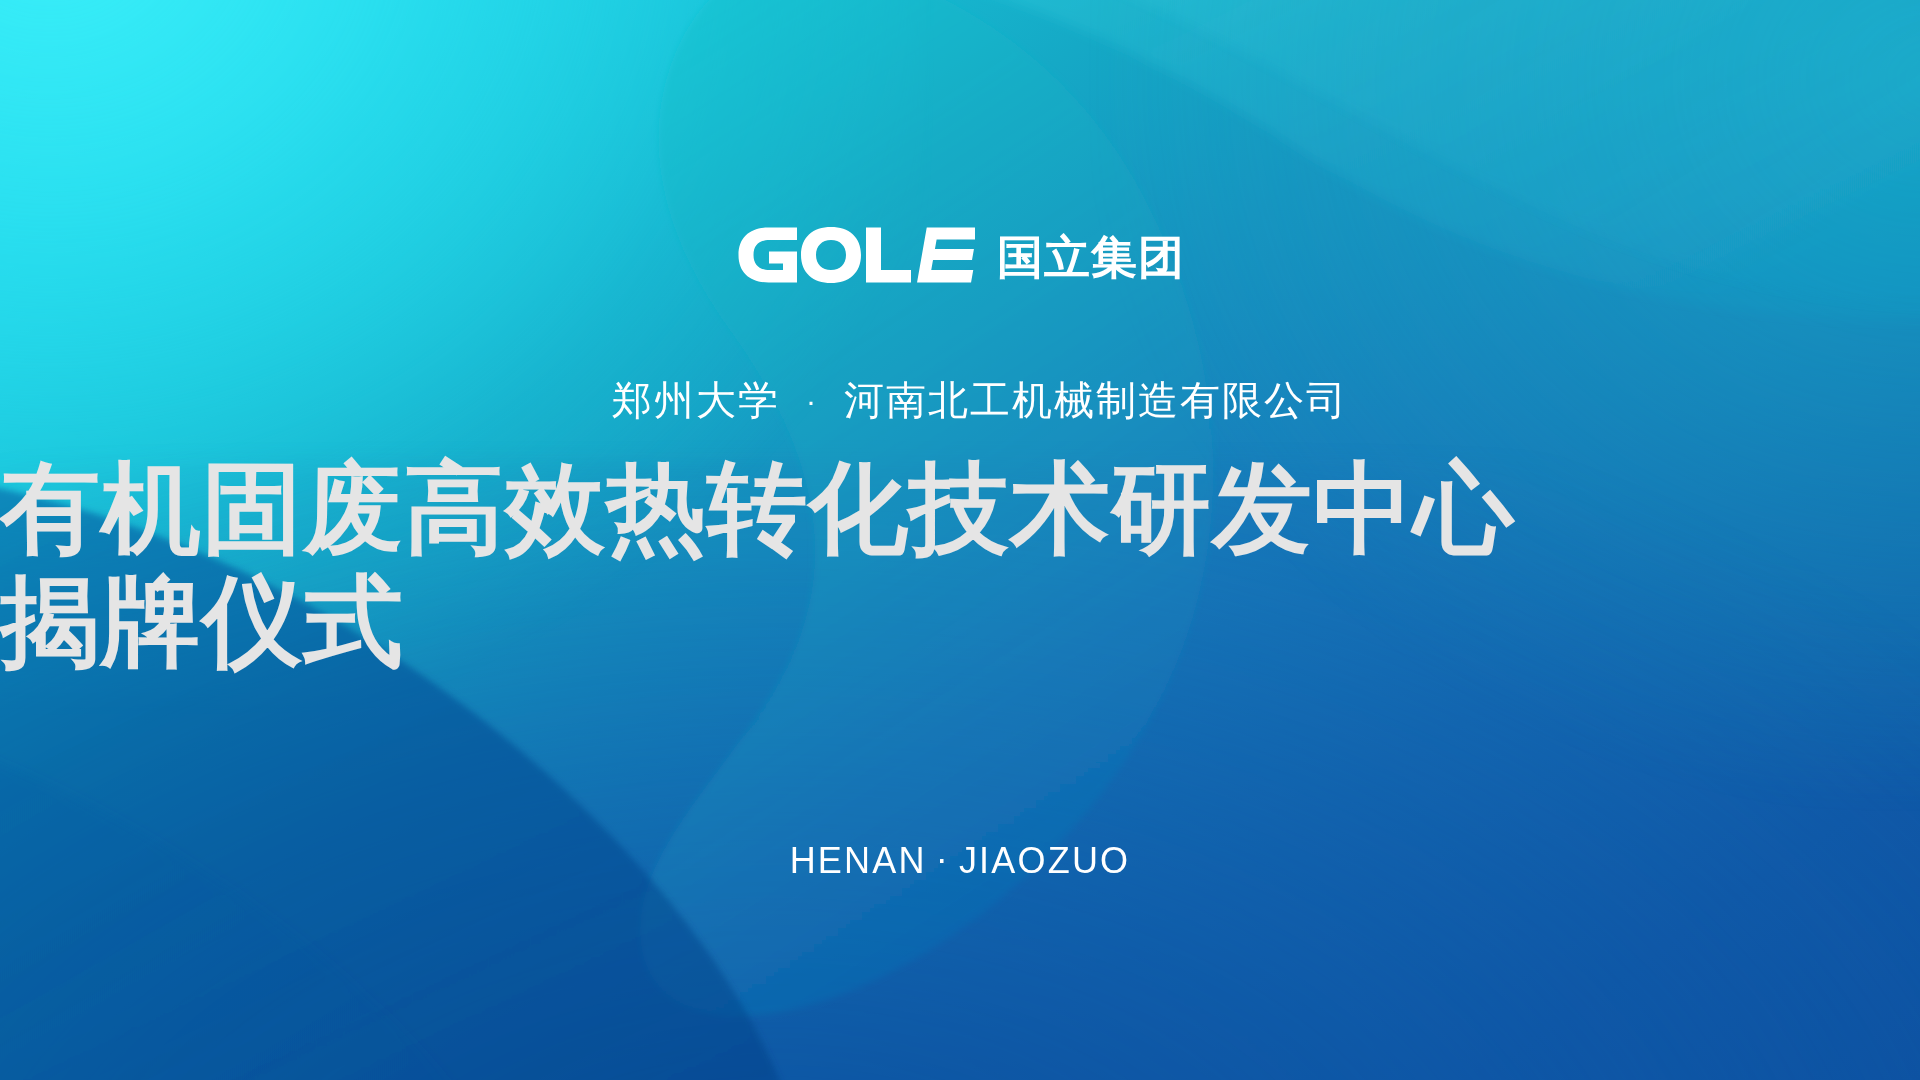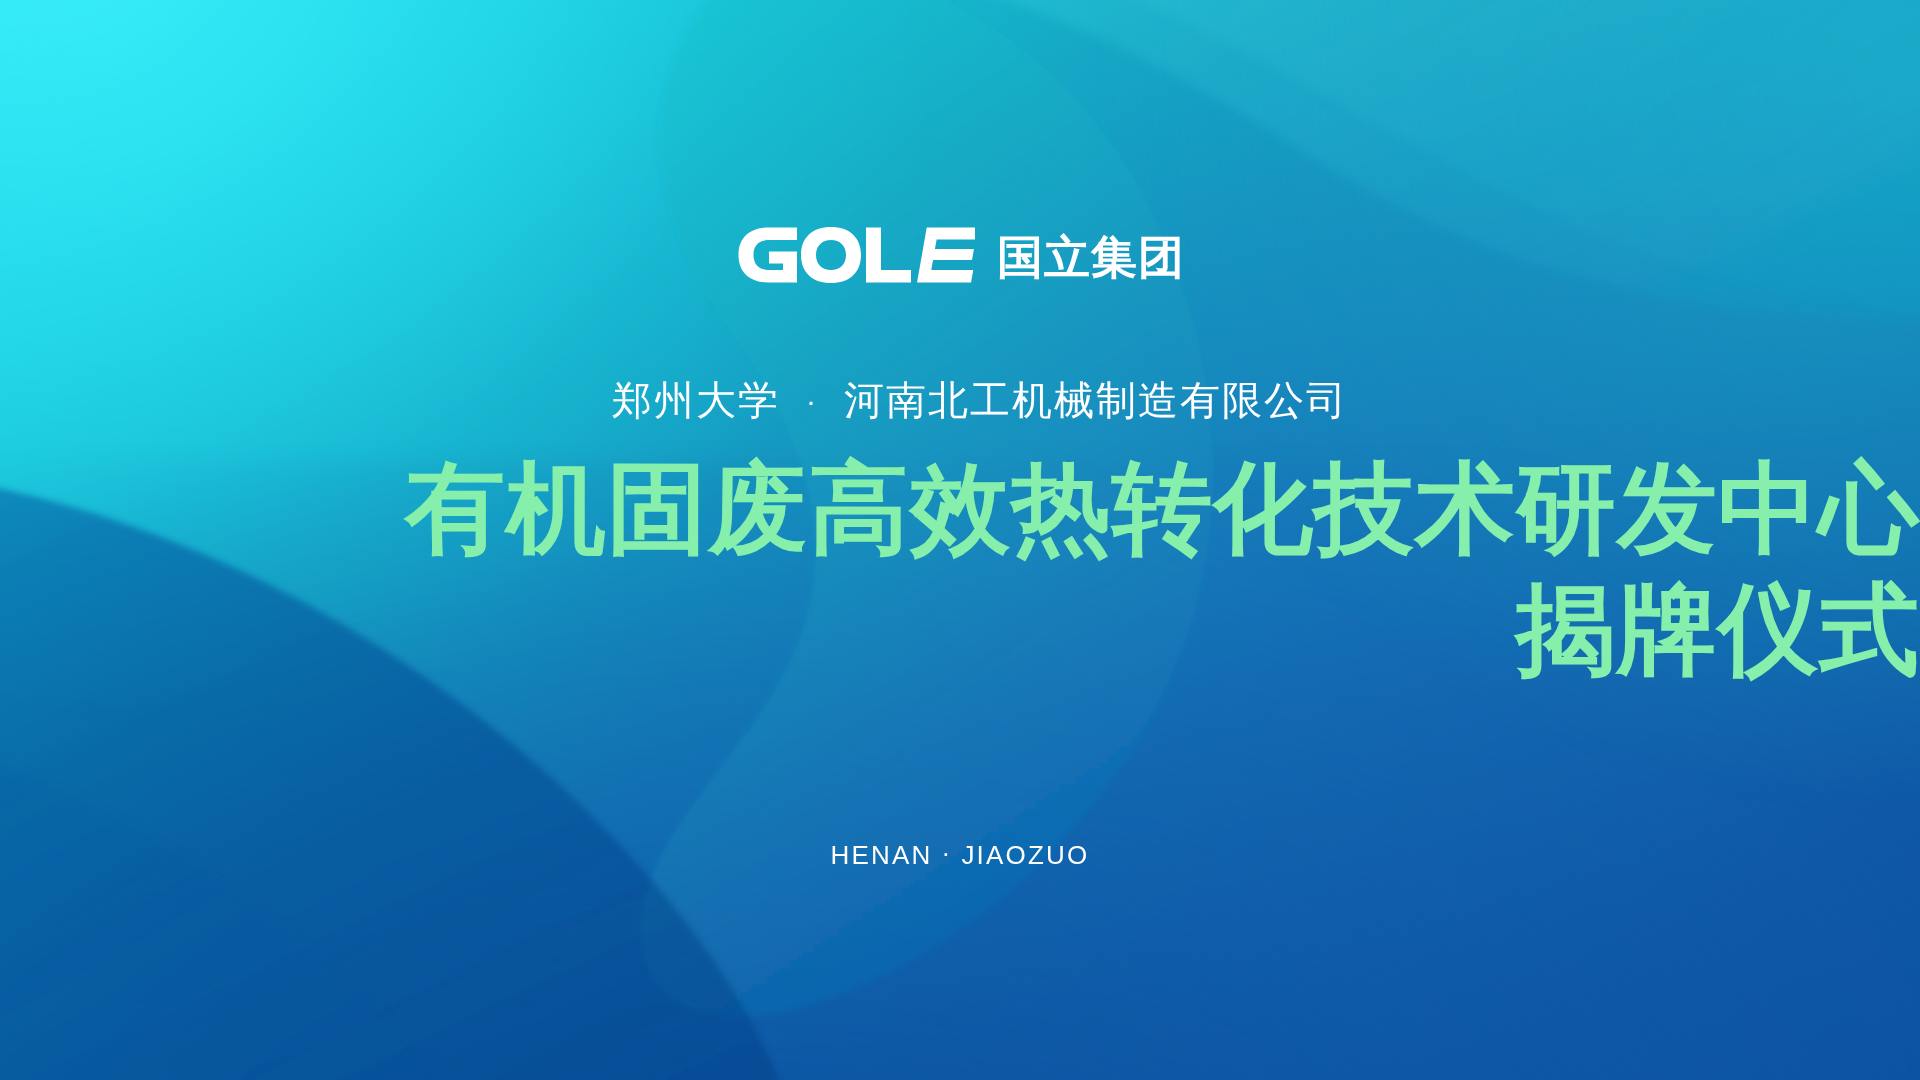--- a/index.html
+++ b/index.html
@@ -141,39 +141,39 @@
     position: relative;
     top: -2px;
   }
 
   
   .headline {
     position: absolute;
     top: 452px;
     left: 0;
     right: 0;
-    text-align: right;
-    color: #86efac;
+    text-align: left;
+    color: #e5e5e5;
     font-weight: 700;
     line-height: 1.13;
     letter-spacing: 1px;
     white-space: nowrap;
   }
   .headline-line1 { font-size: 100px; display: block; }
-  .headline-line2 { font-size: 100px; display: block; margin-top: 8px; }
+  .headline-line2 { font-size: 100px; display: block; margin-top: 8px; font-family: Liberation Mono, monospace; }
 
   
   .footer-text {
     position: absolute;
     top: 840px;
     left: 0;
     right: 0;
     text-align: center;
     color: #ffffff;
-    font-size: 26px;
+    font-size: 36px;
     font-weight: 400;
     letter-spacing: 2.2px;
     white-space: nowrap;
   }
   .footer-text .dot-sep {
     display: inline-block;
     padding: 0 9px;
     position: relative;
     top: -2px;
   }

